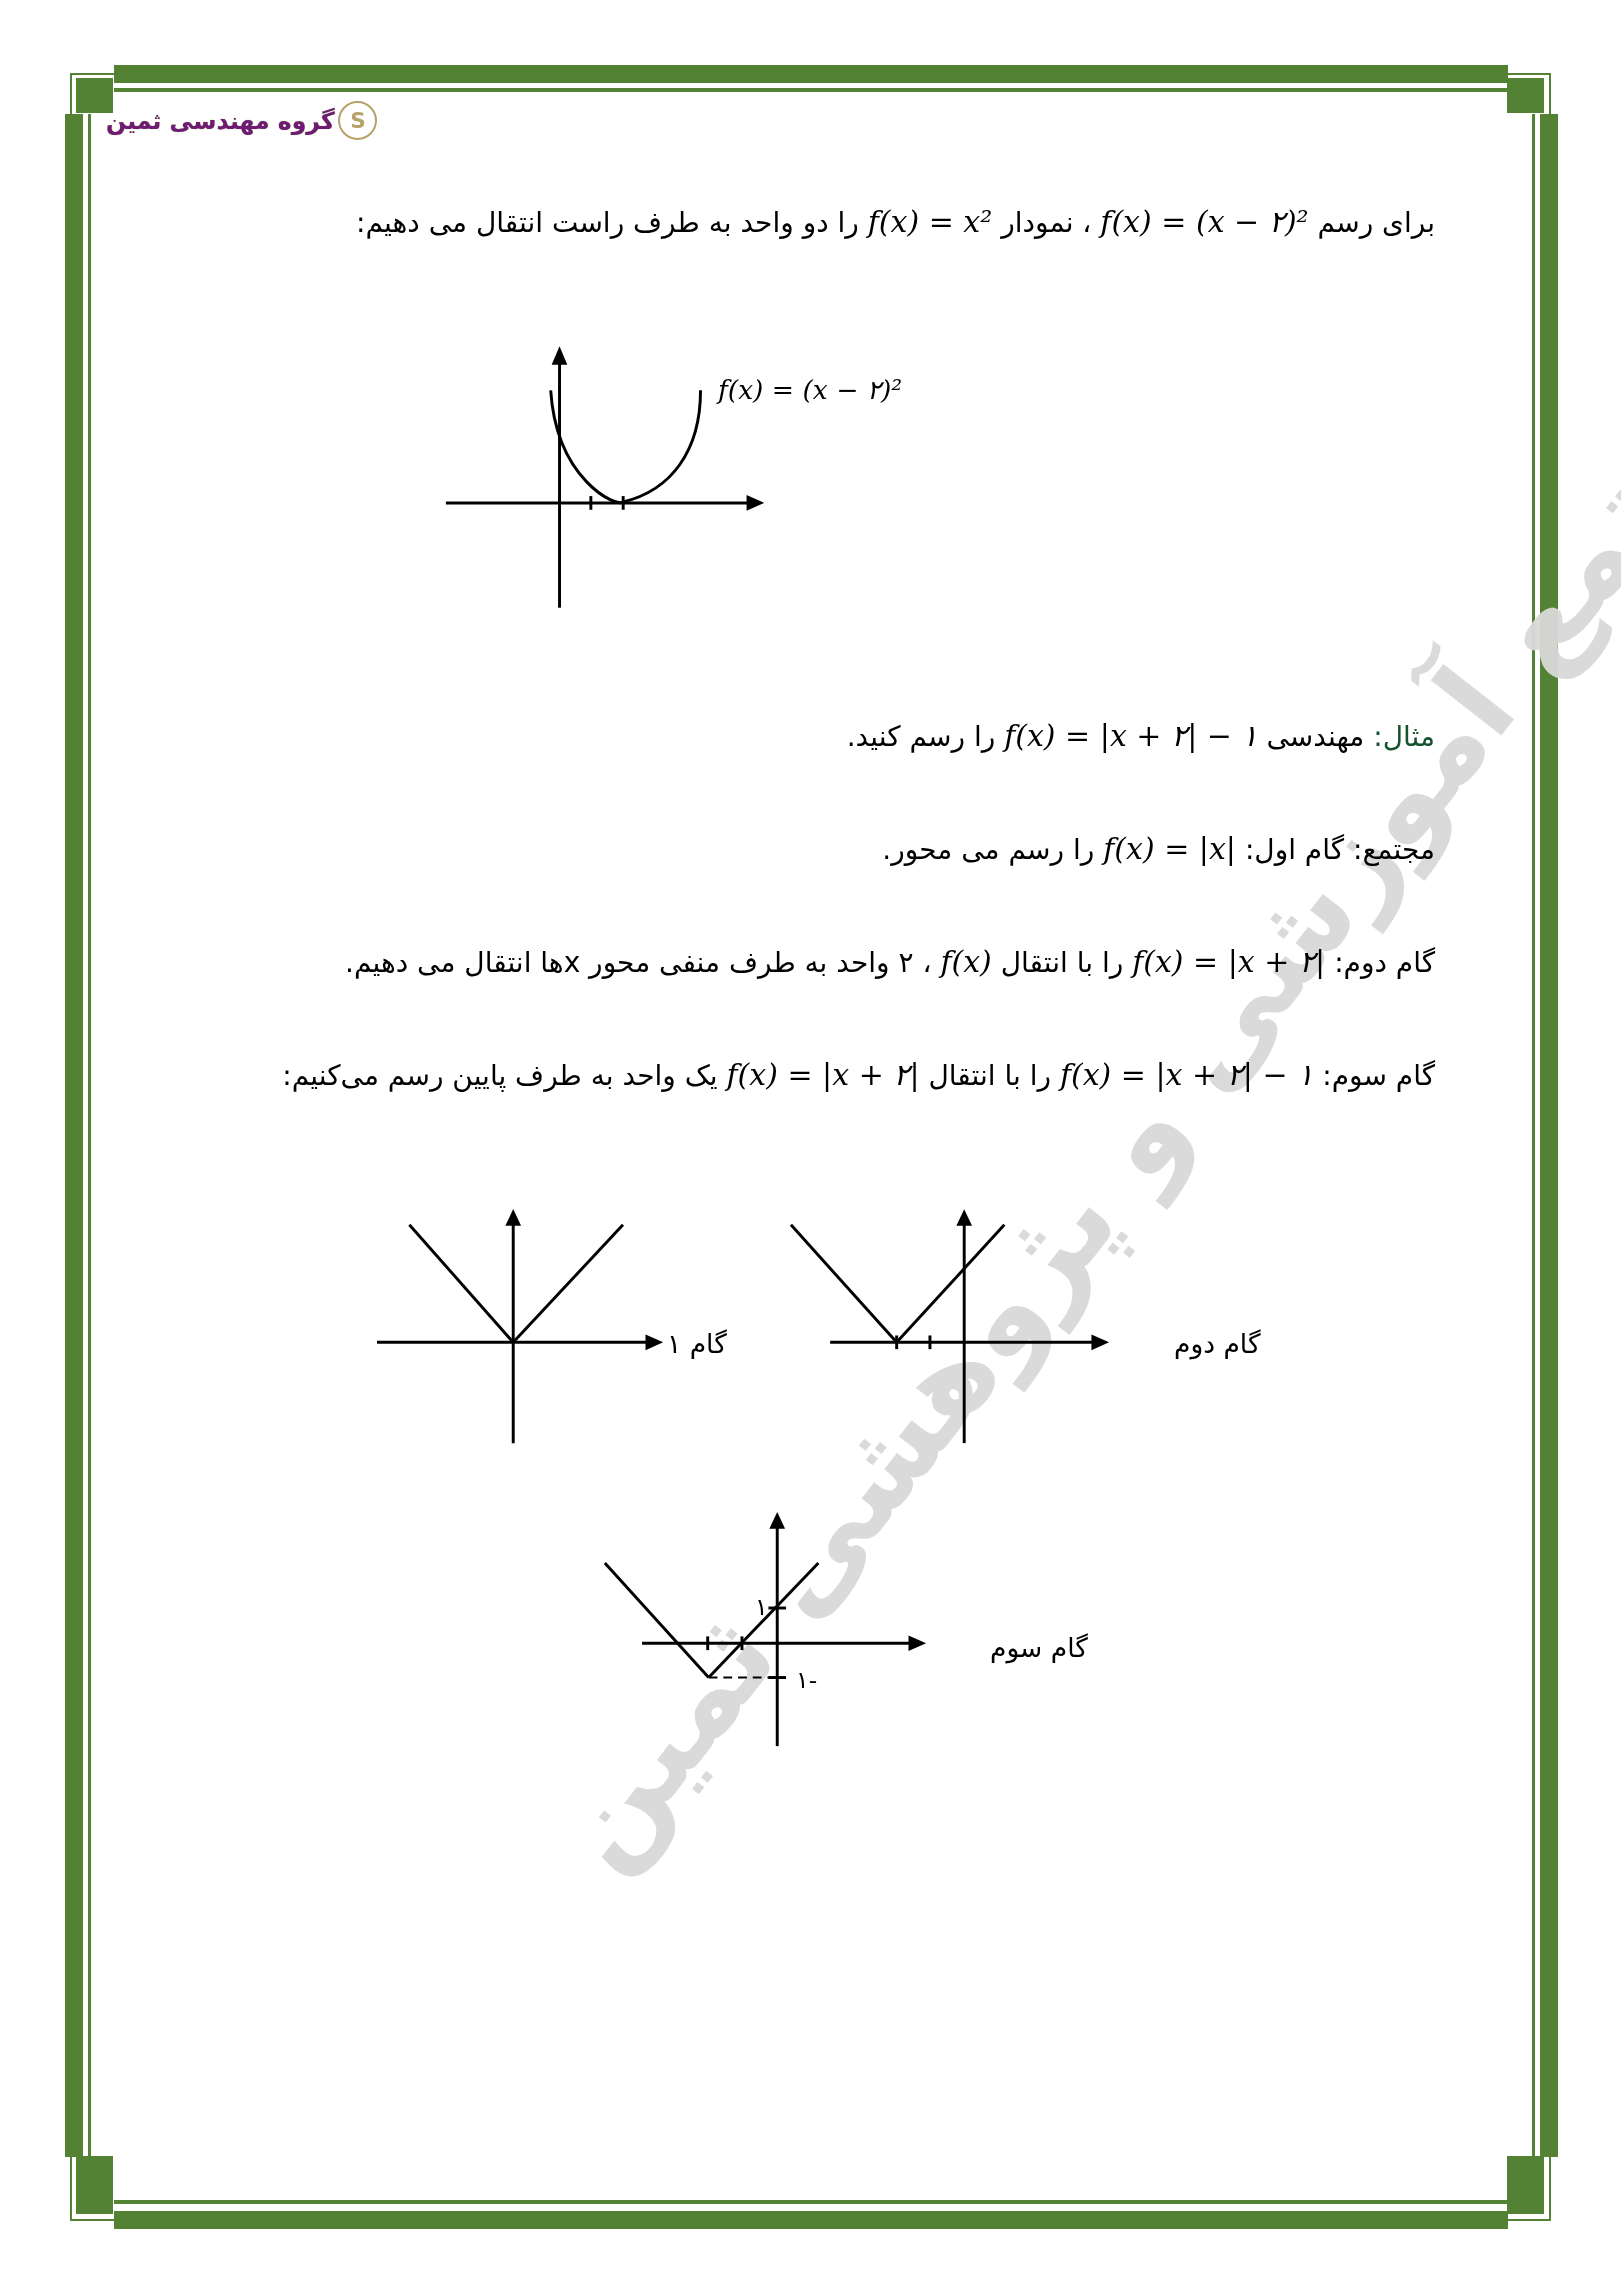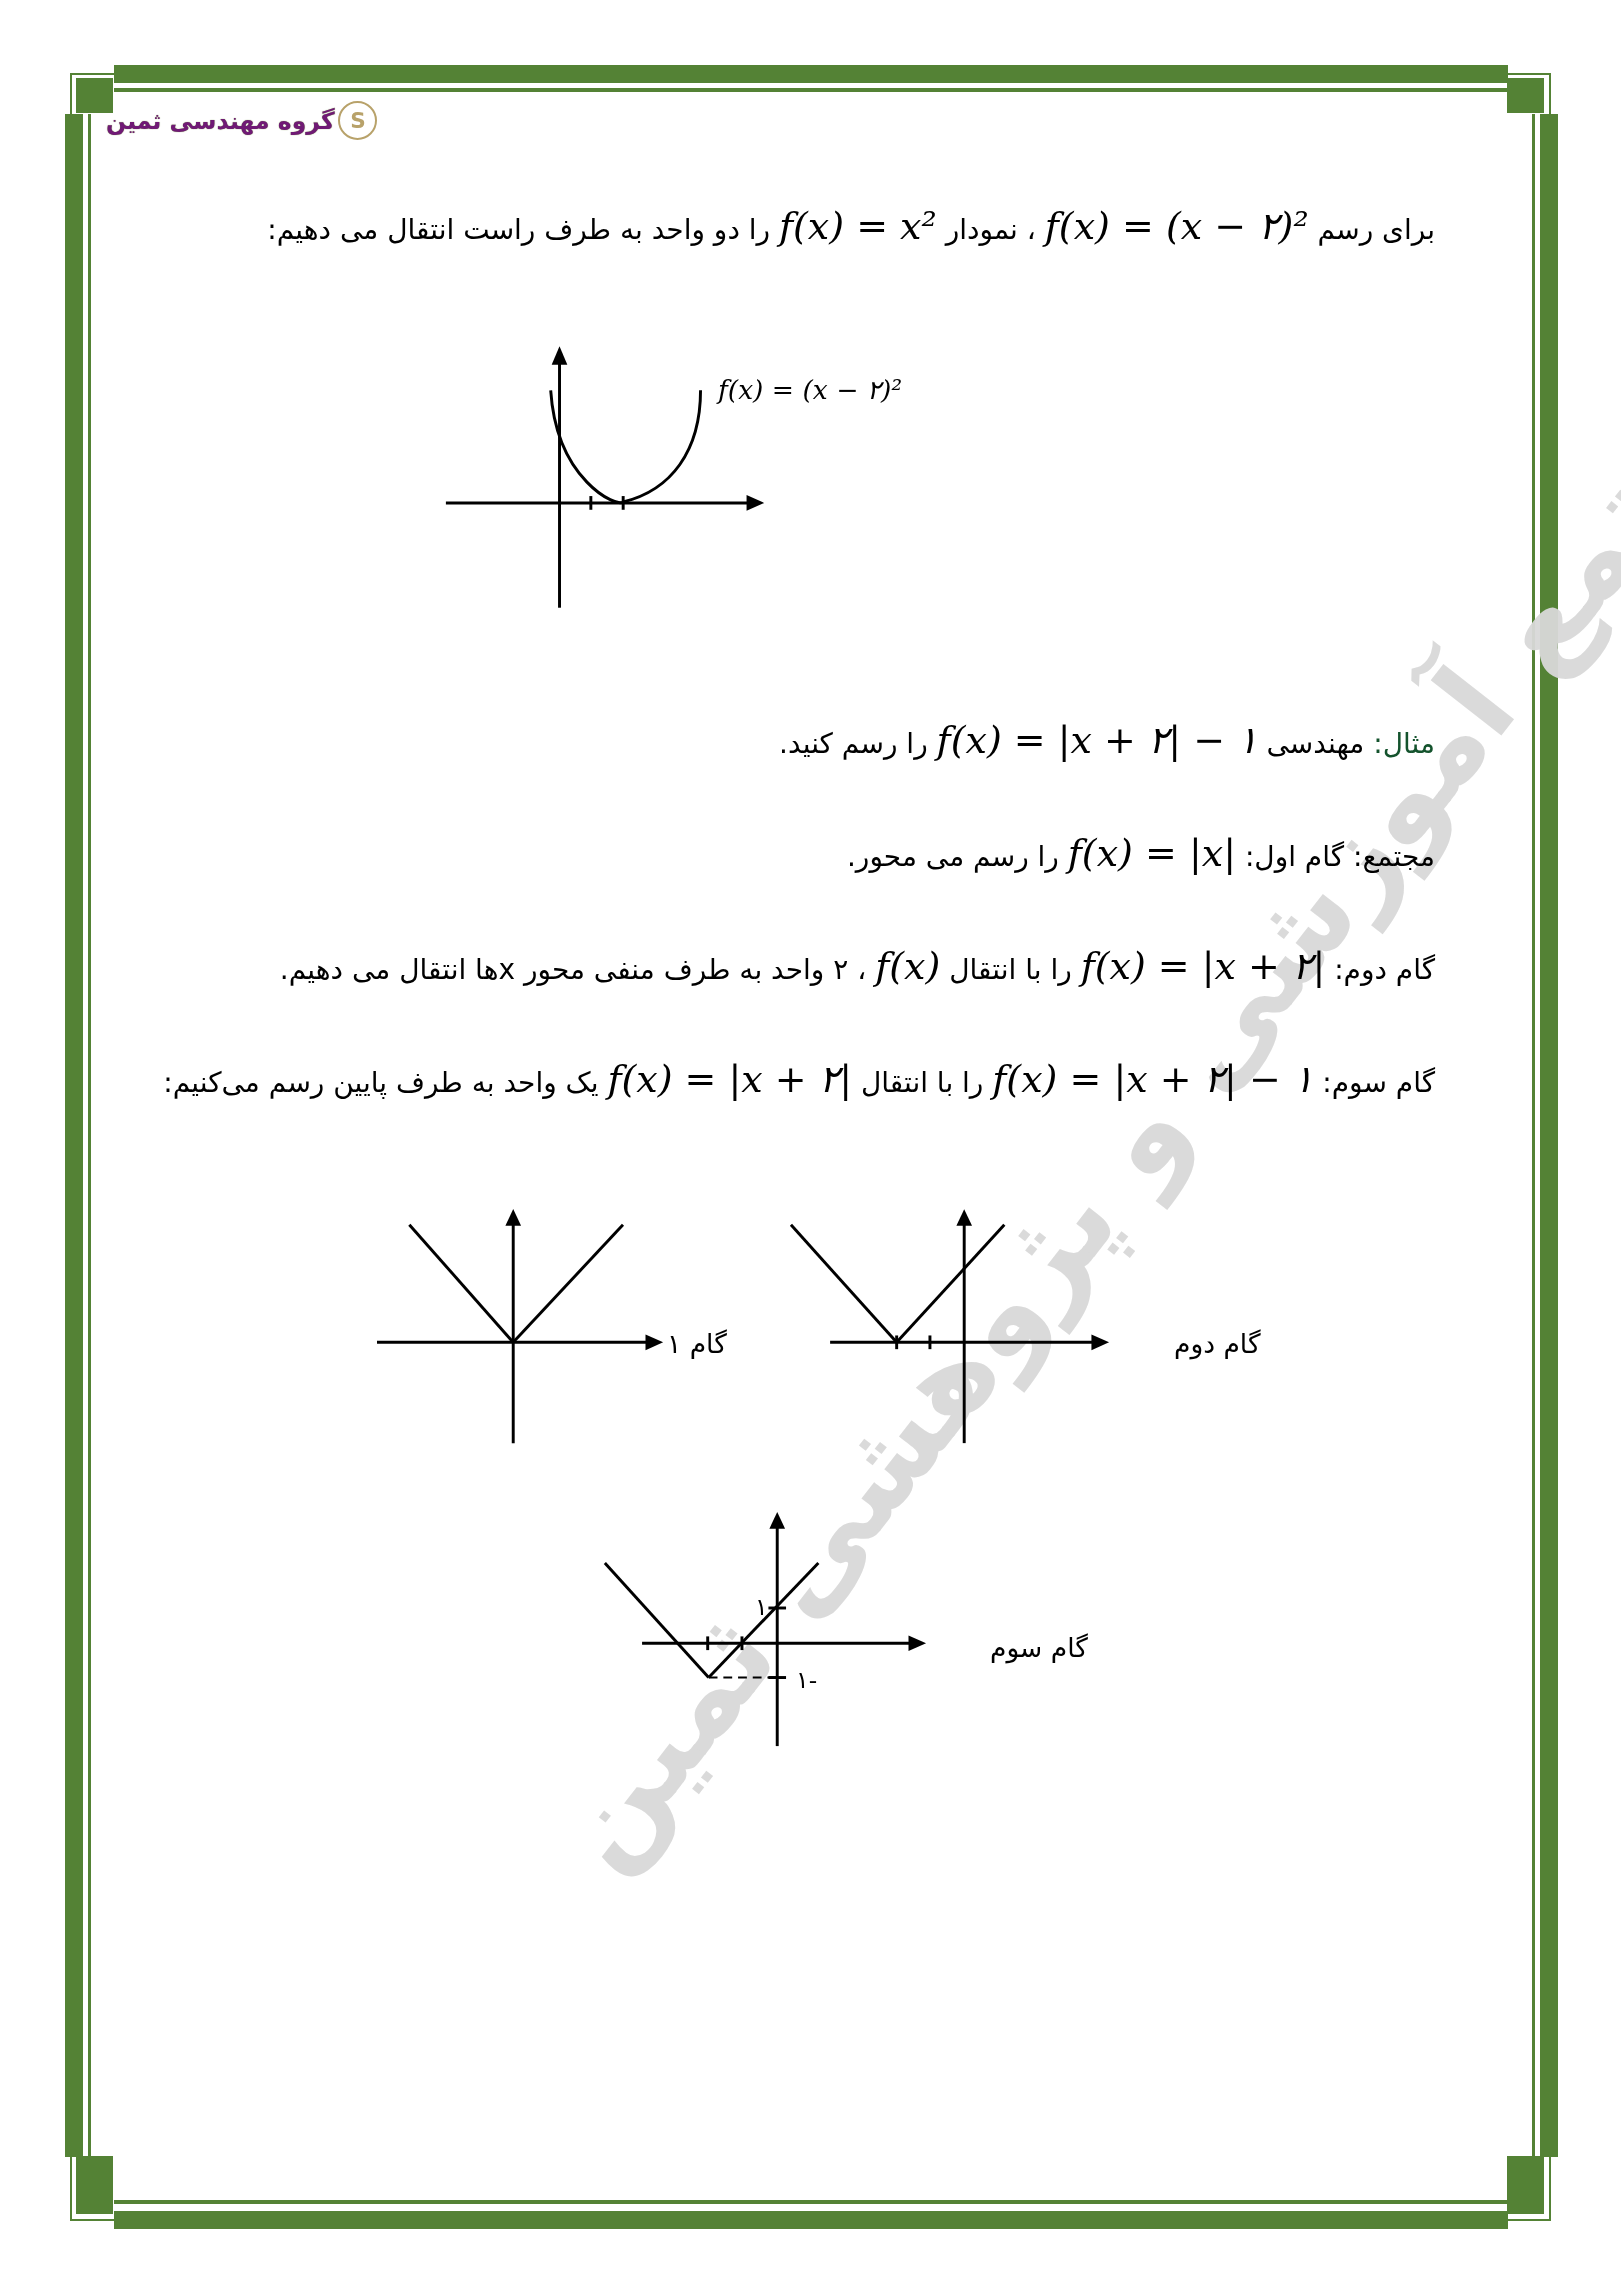--- a/index.html
+++ b/index.html
@@ -5,21 +5,21 @@
   html, body { margin:0; padding:0; background:#ffffff; }
   body { width:1621px; height:2293px; position:relative; overflow:hidden;
          font-family:"DejaVu Sans", sans-serif; color:#000; }
   .g { position:absolute; background:#548235; }
   .gl { position:absolute; border:2.9px solid #548235; box-sizing:border-box; }
   .logo { position:absolute; left:106px; top:101px; display:flex; align-items:center; gap:3.9px; direction:rtl; }
   .logo-mark { width:39px; height:39px; border-radius:50%; border:2.9px solid #b8a26a; box-sizing:border-box;
                display:flex; align-items:center; justify-content:center; color:#b8a26a; font-weight:bold; font-size:21.6px; }
   .logo-text { color:#701a75; font-weight:bold; font-size:23.5px; text-shadow:0 0 1px #6b8e3a; }
   .line { position:absolute; right:186px; direction:rtl; font-size:28px; white-space:nowrap; }
-  .math { font-family:"DejaVu Serif", serif; font-style:italic; direction:ltr; unicode-bidi:isolate; font-size:38px; }
+  .math { font-family:"DejaVu Serif", serif; font-style:italic; direction:ltr; unicode-bidi:isolate; font-size:30px; }
   .green { color:#14532d; }
   svg { position:absolute; overflow:visible; }
   .lbl { position:absolute; font-size:26.5px; direction:rtl; white-space:nowrap; }
   .wm { position:absolute; left:216px; top:1039px; font-size:118px; font-weight:bold; color:#d9d9d9;
         transform:rotate(-52deg); transform-origin:center; white-space:nowrap; direction:rtl; opacity:0.95; }
 </style>
 </head>
 <body>
 
 <div class="g" style="left:114px;top:65px;width:1394px;height:17.6px;"></div>

